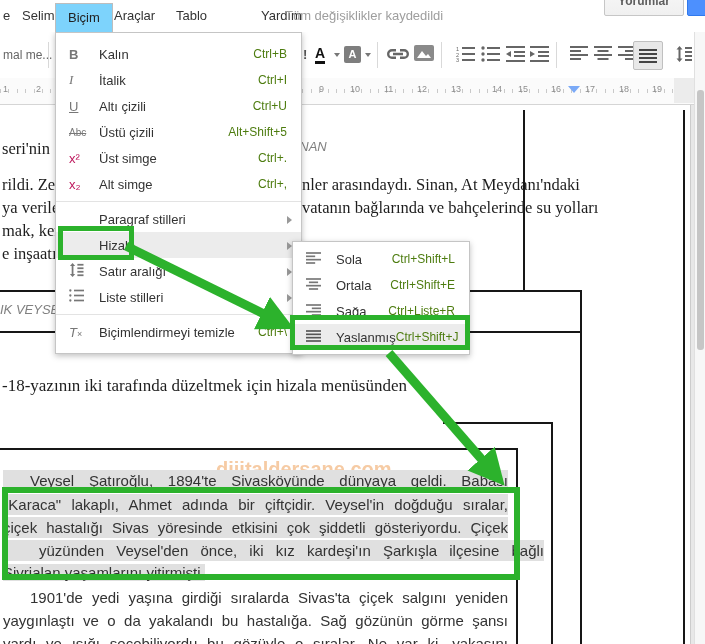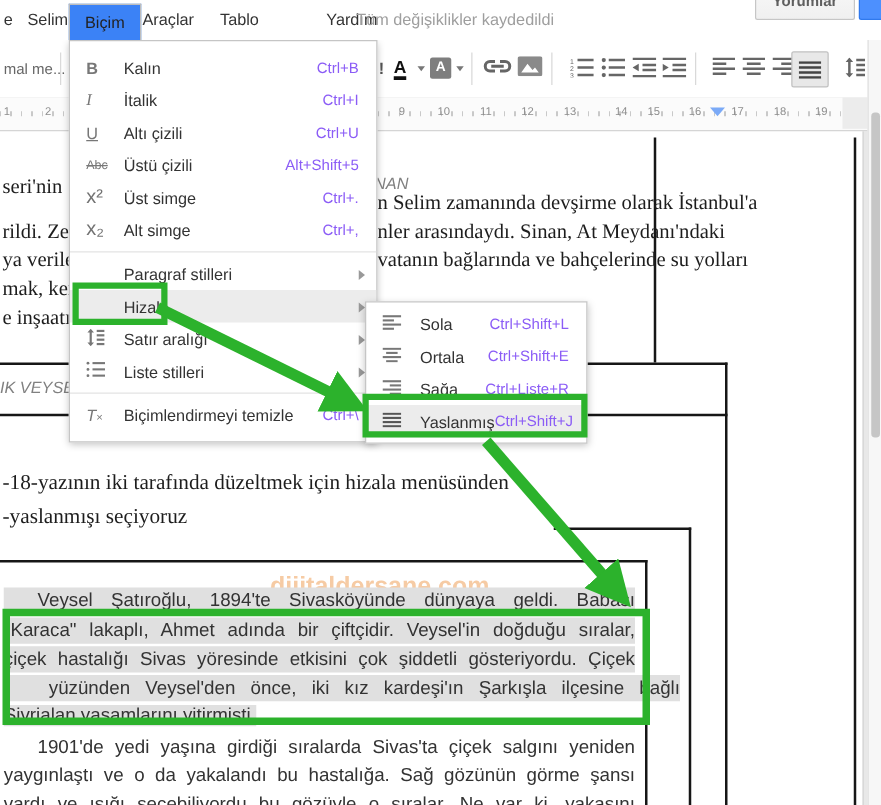--- a/index.html
+++ b/index.html
@@ -2,21 +2,21 @@
 <html><head>
 <meta charset="utf-8">
 <style>
   html,body{margin:0;padding:0;background:#888;}
   #screen{position:relative;width:705px;height:644px;background:#fff;overflow:hidden;
     font-family:"Liberation Sans",sans-serif;-webkit-font-smoothing:antialiased;}
   
   .menubar{position:absolute;left:0;top:0;width:705px;height:32px;background:#fff;z-index:12;}
   .mb-item{position:absolute;top:8px;font-size:13px;color:#333;cursor:pointer;}
   .mb-open{position:absolute;left:55px;top:3px;height:28px;line-height:28px;padding:0 12px;
-    border:1px solid #bdbdbd;border-bottom:none;background:#3b82f6;font-size:13px;color:#222;z-index:13;}
+    border:1px solid #bdbdbd;border-bottom:none;background:#7dd3fc;font-size:13px;color:#222;z-index:13;}
   .save-status{position:absolute;left:285px;top:8px;font-size:13px;color:#9e9e9e;}
   .btn-gray{position:absolute;left:604px;top:-14px;width:78px;height:28px;line-height:28px;text-align:center;
     font-size:12px;font-weight:bold;color:#5f5f5f;background:linear-gradient(#f8f8f8,#f0f0f0);
     border:1px solid #c6c6c6;border-radius:2px;z-index:40;}
   .btn-blue{position:absolute;left:687px;top:-14px;width:42px;height:28px;background:#4d90fe;
     border:1px solid #3079ed;border-radius:2px;z-index:40;}
   
   .toolbar{position:absolute;left:0;top:32px;width:705px;height:46px;background:#fff;
     border-bottom:1px solid #d9d9d9;z-index:5;}
   .tb{position:absolute;top:14px;}
@@ -53,29 +53,29 @@
   .pline.noj{text-align:left;text-align-last:left;}
   .ind{text-indent:27px;}
   
   .menu{position:absolute;background:#fff;border:1px solid #c5c5c5;box-shadow:0 2px 6px rgba(0,0,0,.25);padding:8px 0;}
   .menu-format{left:55px;top:32px;width:245px;z-index:10;}
   .menu-align{left:292px;top:241px;width:176px;z-index:11;padding:4px 0;}
   .mrow{height:26px;display:flex;align-items:center;padding:0 0 0 13px;cursor:pointer;position:relative;}
   .mrow.hov{background:#ececec;}
   .mico{width:30px;flex:none;color:#777;font-size:13px;}
   .mlabel{font-size:13px;color:#333;flex:1;white-space:nowrap;}
-  .mshort{font-size:12px;color:#8b5cf6;padding-right:14px;}
+  .mshort{font-size:12px;color:#4d7c0f;padding-right:14px;}
   .marrow{position:absolute;right:9px;top:10px;width:0;height:0;border-top:4px solid transparent;
     border-bottom:4px solid transparent;border-left:5px solid #999;}
   .msep{height:1px;background:#e3e3e3;margin:4px 0;}
   .ico-b{font-weight:bold;color:#777;}
   .ico-i{font-style:italic;font-family:"Liberation Serif",serif;color:#777;}
   .ico-u{text-decoration:underline;color:#777;}
   .ico-abc{text-decoration:line-through;font-size:10px;color:#777;}
-  .ico-sup,.ico-sub{font-size:16px;color:#737373;}
+  .ico-sup,.ico-sub{font-size:13px;color:#be185d;}
   .ico-tx{color:#777;font-size:13px;}
   .ico-tx small{font-size:9px;}
   
   .gbox{position:absolute;border:5px solid #2cb22c;z-index:25;pointer-events:none;}
   #annot-svg{position:absolute;left:0;top:0;width:705px;height:644px;z-index:30;pointer-events:none;}
   
   .sbtrack{position:absolute;left:694px;top:14px;width:11px;height:630px;background:#f7f7f7;
     border-left:1px solid #e0e0e0;z-index:8;}
   .sbthumb{position:absolute;left:2px;top:76px;width:7px;height:260px;background:#c6c6c6;border-radius:3px;}
 </style>
@@ -91,32 +91,30 @@
   <div class="tline" style="left:683px;top:110px;width:2px;height:534px;"></div>
   <div class="tline" style="left:0;top:290px;width:582px;height:2px;"></div>
   <div class="tline" style="left:580px;top:290px;width:2px;height:354px;"></div>
   <div class="tline" style="left:0;top:331px;width:582px;height:2px;"></div>
   <div class="tline" style="left:443px;top:422px;width:110px;height:2px;"></div>
   <div class="tline" style="left:551px;top:422px;width:2px;height:222px;"></div>
   <div class="tline" style="left:0;top:448px;width:518px;height:2px;"></div>
   <div class="tline" style="left:516px;top:448px;width:2px;height:196px;"></div>
 
   <div class="hitalic" style="left:287px;top:139px;">SİNAN</div>
-  <div class="serif" style="left:302px;top:152px;">n Selim zamanında devşirme olarak İstanbul'a</div>
   <div class="serif" style="left:302px;top:175px;">nler arasındaydı. Sinan, At Meydanı'ndaki</div>
   <div class="serif" style="left:302px;top:198px;">vatanın bağlarında ve bahçelerinde su yolları</div>
   <div class="serif" style="left:2px;top:139px;">seri'nin</div>
   <div class="serif" style="left:2px;top:175px;">rildi. Zel</div>
   <div class="serif" style="left:2px;top:198px;">ya verile</div>
   <div class="serif" style="left:2px;top:221px;">mak, ker</div>
   <div class="serif" style="left:2px;top:244px;">e inşaatı</div>
   <div class="hitalic" style="left:0;top:302px;">IK VEYSEL</div>
 
   <div class="serif instr" style="left:2px;top:376px;">-18-yazının iki tarafında düzeltmek için hizala menüsünden</div>
-  <div class="serif instr" style="left:2px;top:403px;">-yaslanmışı seçiyoruz</div>
 
   <div class="wm">dijitaldersane.com</div>
 
   <div class="pline sel ind" style="top:470px;">Veysel Şatıroğlu, 1894'te Sivasköyünde dünyaya geldi. Babası</div>
   <div class="pline sel" style="top:494px;">"Karaca" lakaplı, Ahmet adında bir çiftçidir. Veysel'in doğduğu sıralar,</div>
   <div class="pline sel" style="top:517px;">çiçek hastalığı Sivas yöresinde etkisini çok şiddetli gösteriyordu. Çiçek</div>
   <div class="pline sel" style="top:540px;padding-left:36px;">yüzünden Veysel'den önce, iki kız kardeşi'ın Şarkışla ilçesine bağlı</div>
   <div class="pline noj" style="top:562px;"><span class="sel">Sivrialan yaşamlarını yitirmişti.</span></div>
 
   <div class="pline ind" style="top:587px;">1901'de yedi yaşına girdiği sıralarda Sivas'ta çiçek salgını yeniden</div>

